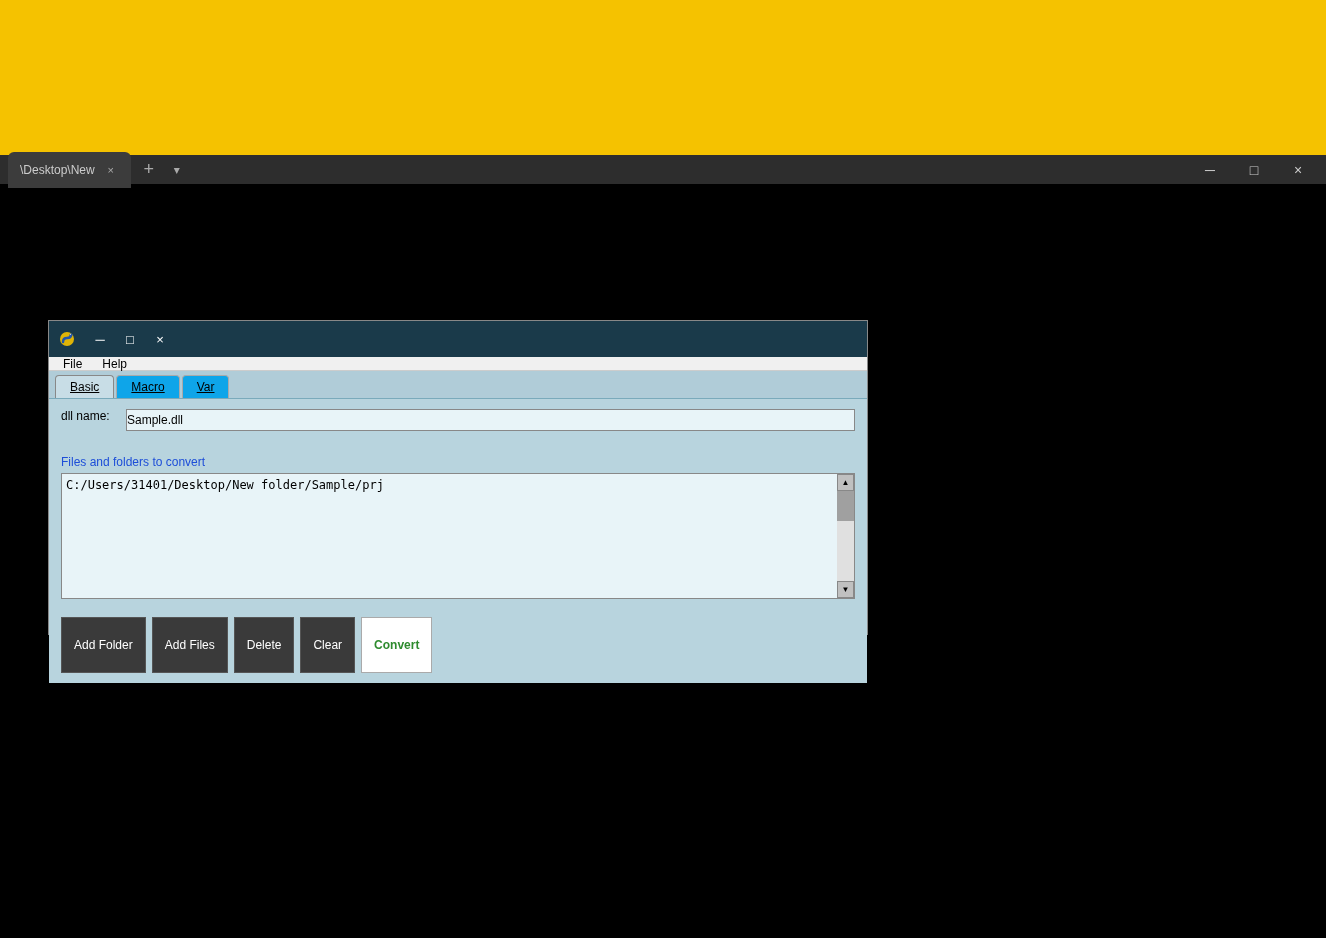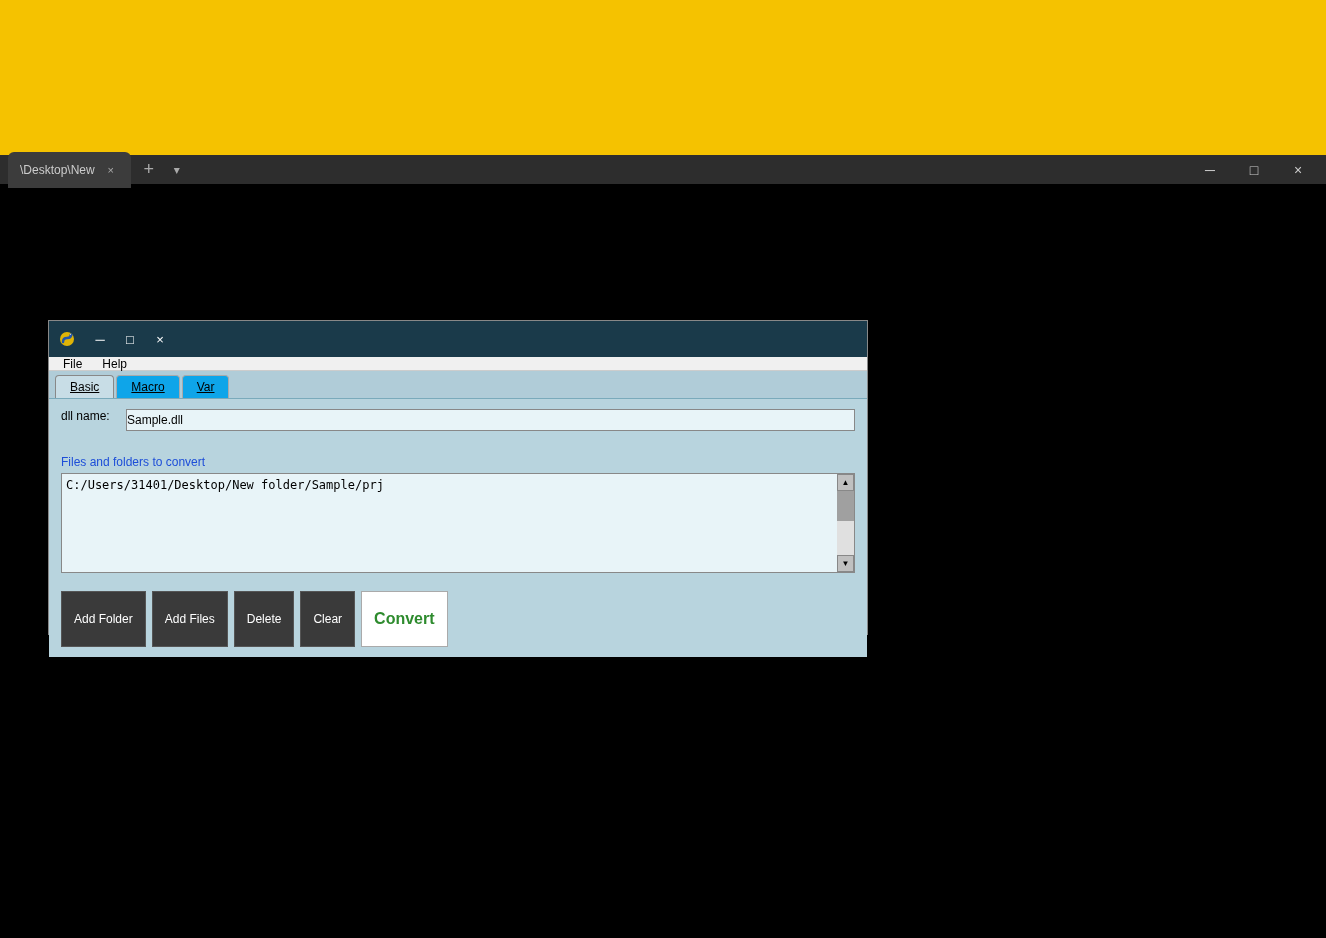--- a/index.html
+++ b/index.html
@@ -241,21 +241,21 @@
 
     .section-label {
       font-size: 12px;
       color: #1d4ed8;
       margin-bottom: 4px;
     }
 
     .files-textarea-wrapper {
       position: relative;
       width: 100%;
-      height: 100px;
+      height: 126px;
       border: 1px solid #888;
       background: #e8f4f8;
       overflow: hidden;
     }
 
     .files-textarea {
       width: calc(100% - 18px);
       height: 100%;
       border: none;
       background: transparent;
@@ -318,21 +318,21 @@
       font-size: 12px;
       background: #3a3a3a;
       color: #fff;
       border: 1px solid #555;
       cursor: pointer;
       min-height: 26px;
     }
 
     .convert-btn {
       padding: 4px 12px;
-      font-size: 16px;
+      font-size: 12px;
       background: #fff;
       color: #2e8b2e;
       border: 1px solid #aaa;
       cursor: pointer;
       min-height: 26px;
       font-weight: bold;
     }
 
     .snake-svg {
       width: 18px;

